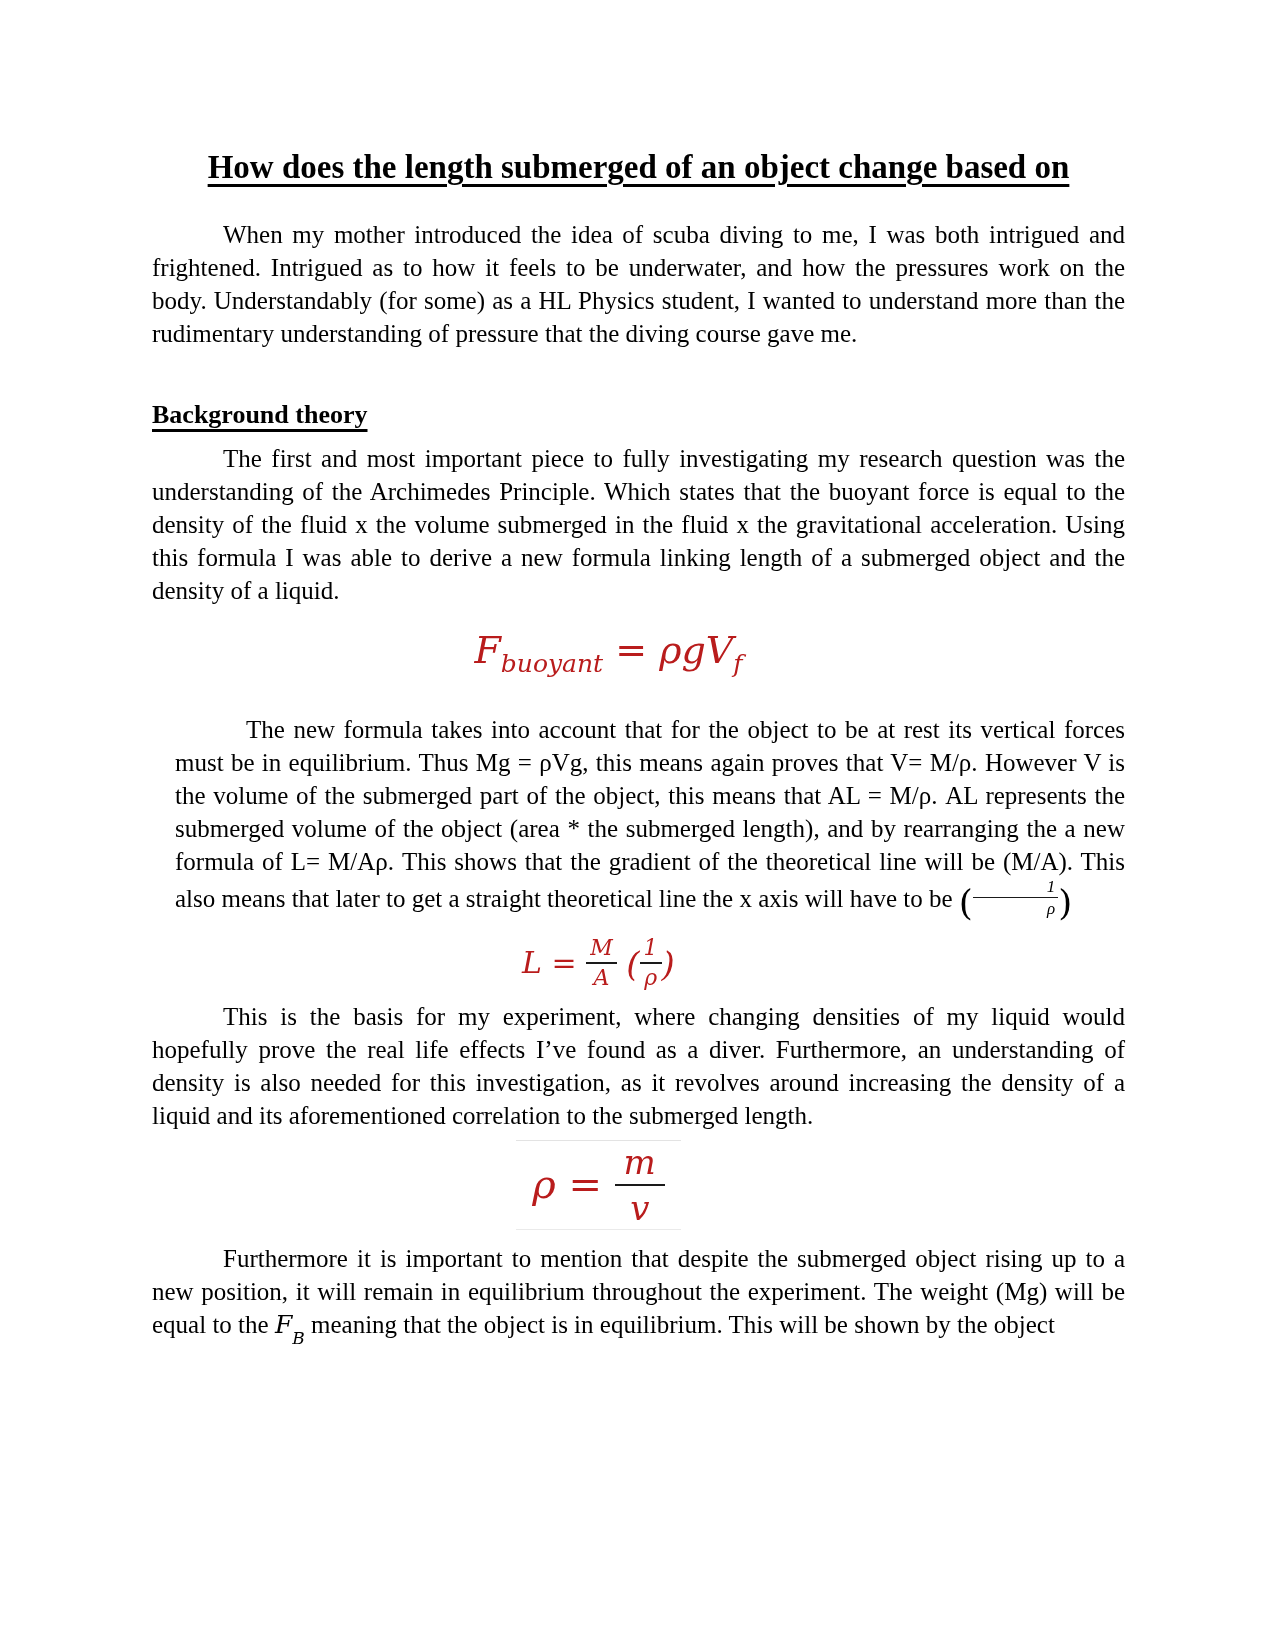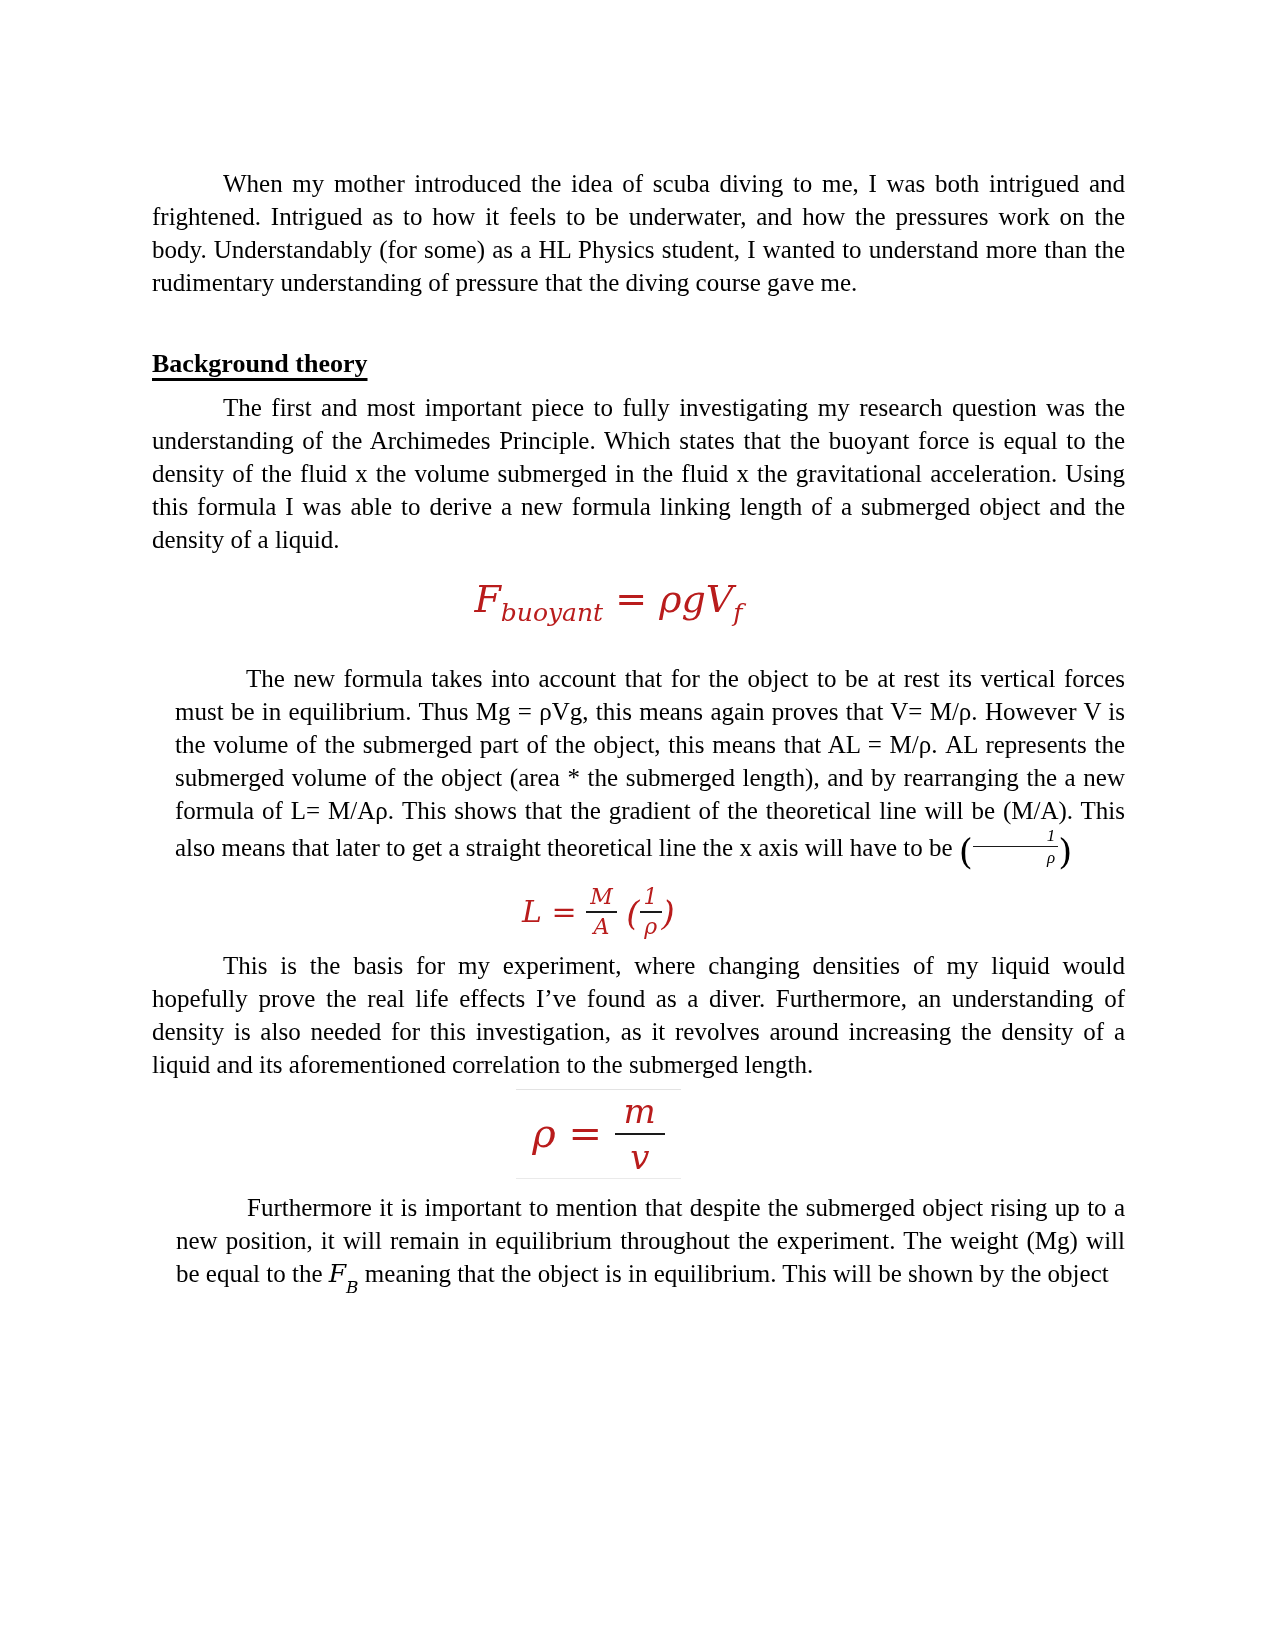--- a/index.html
+++ b/index.html
@@ -75,31 +75,32 @@
     display:inline-block;
     border-top:1px solid #e3e3e3;
     border-bottom:1px solid #eaeaea;
     padding:4px 16px 4px;
     font-size:40px; line-height:1;
   }
   .f3-frac { font-size:34px; vertical-align:-22px; }
   .f3-frac .num { border-bottom:2px solid #1a1a1a; padding:0 9px 5px; }
   .f3-frac .den { padding-top:5px; }
 
-  .equilibrium-para { margin-top:10px;margin-left:24px; }
+  .equilibrium-para { margin-top:10px; }
   .force-symbol { font-family:"DejaVu Serif",serif; font-style:italic; white-space:nowrap; }
   .force-sub { font-family:"DejaVu Serif",serif; font-style:italic; font-size:17px; vertical-align:-11px; }
 </style>
 </head>
 <body>
 
 <div class="page">
   <div class="content">
 
     <h1 class="doc-title">
+      <span class="title-line">How does the length submerged of an object change based on</span>
     </h1>
 
     <p class="body-para intro-para">When my mother introduced the idea of scuba diving to me, I was both intrigued and frightened. Intrigued as to how it feels to be underwater, and how the pressures work on the body. Understandably (for some) as a HL Physics student, I wanted to understand more than the rudimentary understanding of pressure that the diving course gave me.</p>
 
     <h2 class="section-heading">Background theory</h2>
 
     <p class="body-para archimedes-para">The first and most important piece to fully investigating my research question was the understanding of the Archimedes Principle. Which states that the buoyant force is equal to the density of the fluid x the volume submerged in the fluid x the gravitational acceleration. Using this formula I was able to derive a new formula linking length of a submerged object and the density of a liquid.</p>
 
     <div class="formula-row formula-buoyancy math">
       <span>F</span><span class="f-sub">buoyant</span>

